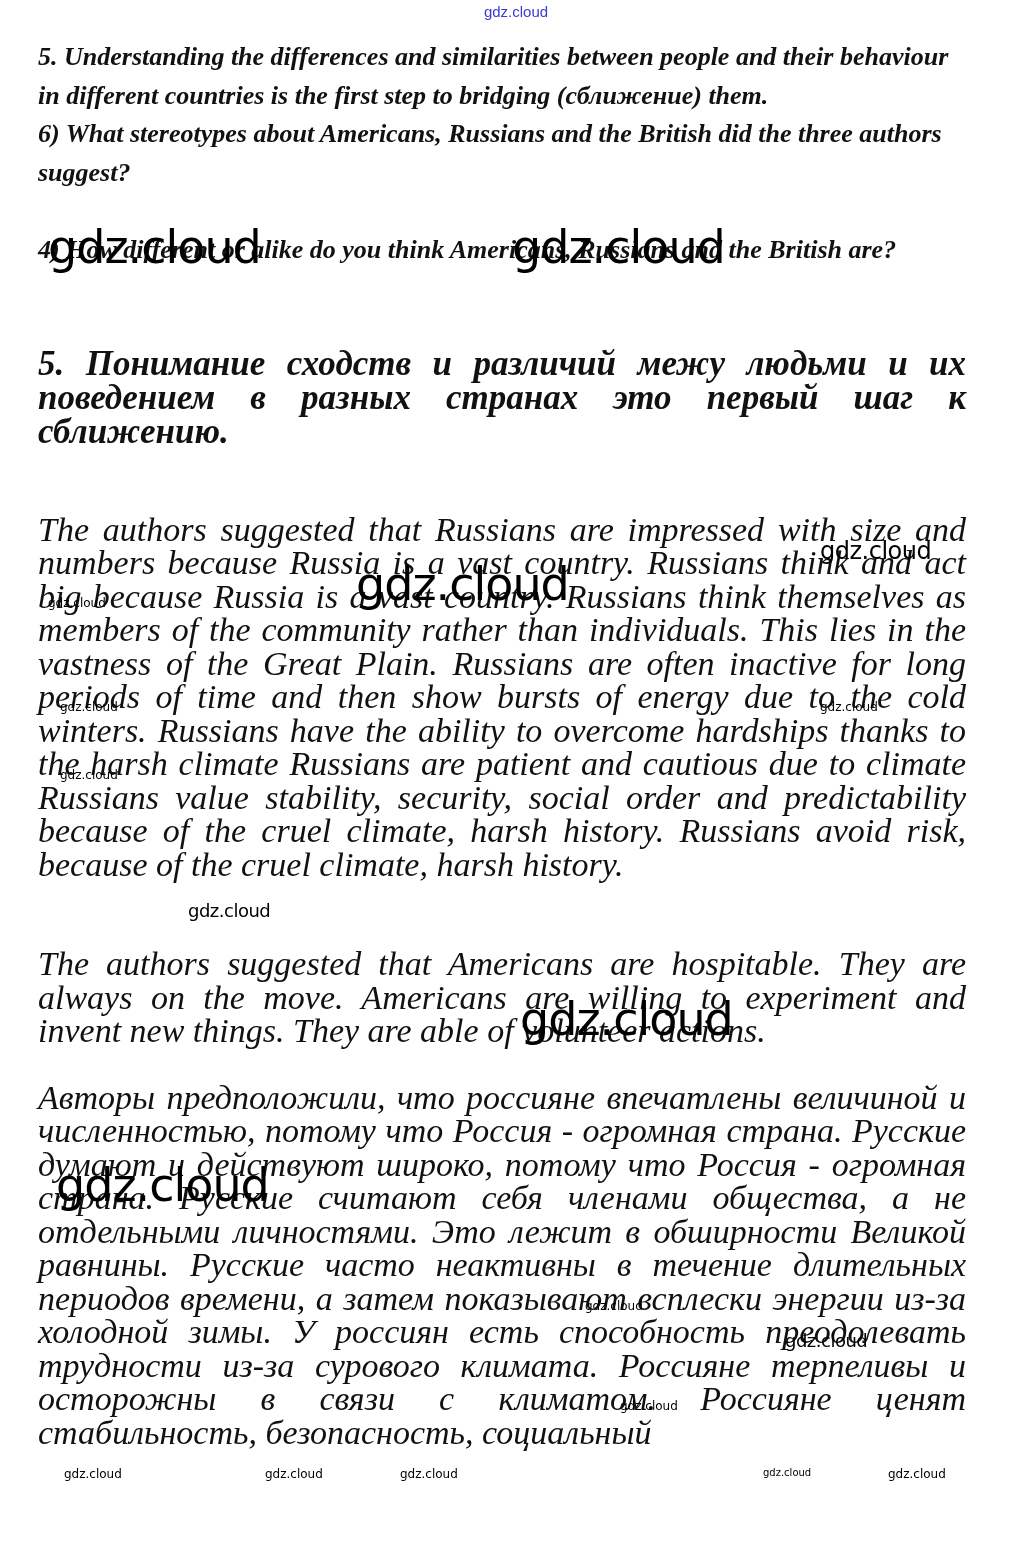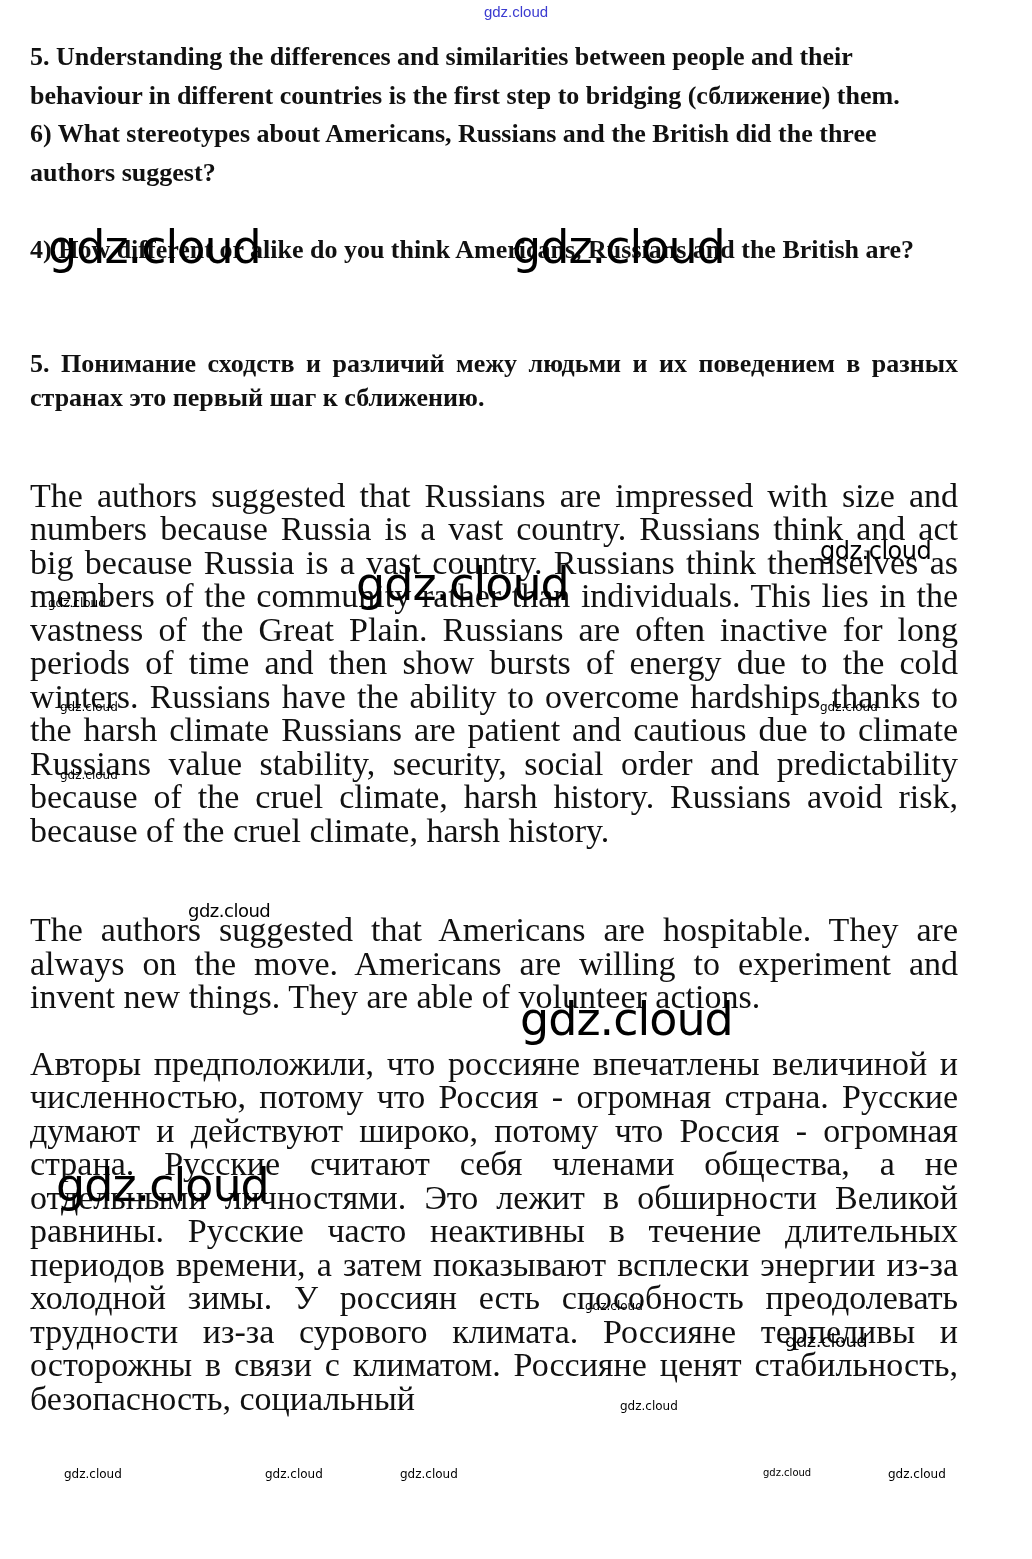--- a/index.html
+++ b/index.html
@@ -2,27 +2,27 @@
 <html><head>
 <meta charset="utf-8">
 <style>
   html, body { margin: 0; padding: 0; background: #ffffff; }
   body { width: 1032px; height: 1559px; position: relative; overflow: hidden; }
   .top-mark {
     position: absolute; top: 0; left: 0; width: 100%; text-align: center;
     font-family: "Liberation Sans", sans-serif; font-size: 15px; color: #3b3bd0;
     line-height: 24px;
   }
-  .content { position: absolute; left: 30px; top: 38px; width: 928px; }
+  .content { position: absolute; left: 38px; top: 38px; width: 928px; font-style: italic; }
   .q {
     font-family: "Liberation Serif", serif; font-weight: bold; font-size: 26px;
     line-height: 38.5px; color: #111; margin: 0;
   }
   .qr {
-    font-family: "Liberation Serif", serif; font-weight: bold; font-size: 26px;
+    font-family: "Liberation Serif", serif; font-weight: bold; font-size: 35px;
     line-height: 34px; color: #111; margin: 0; text-align: justify;
   }
   .p {
     font-family: "Liberation Serif", serif; font-size: 34px; line-height: 33.5px;
     color: #111; margin: 0; text-align: justify;
   }
   .wm {
     position: absolute; font-family: "DejaVu Sans", sans-serif; color: #000;
     white-space: nowrap; letter-spacing: -1px;
   }

